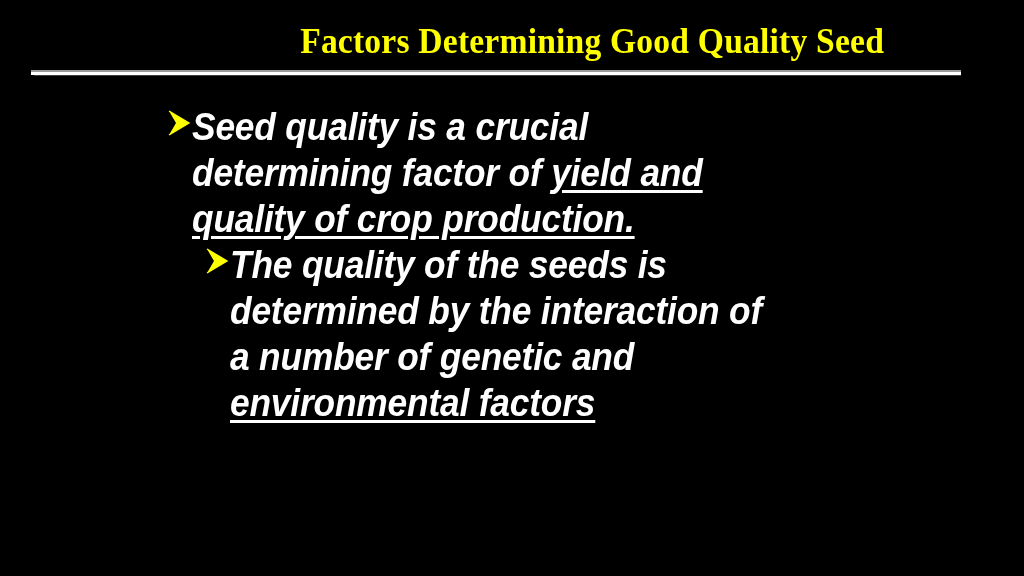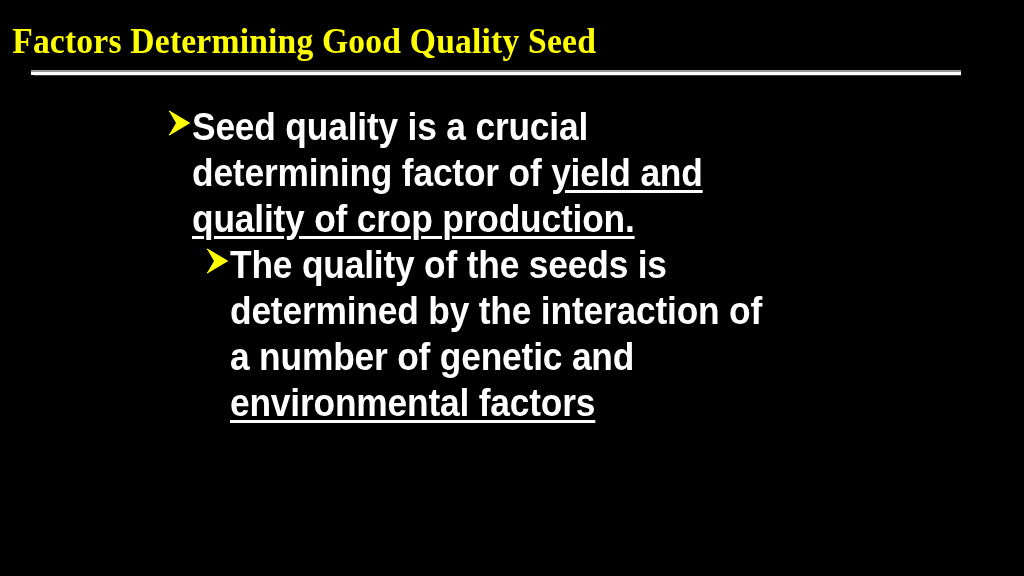--- a/index.html
+++ b/index.html
@@ -16,21 +16,21 @@
     font-family: "Liberation Sans", sans-serif;
     -webkit-font-smoothing: antialiased;
   }
 
   
   #title-block {
     position: absolute;
     left: 0;
     top: 22px;
     width: 896px;
-    text-align: left;
+    text-align: right;
   }
   #slide-title {
     display: inline-block;
     font-family: "Liberation Serif", "DejaVu Serif", serif;
     font-weight: bold;
     font-size: 35px;
     line-height: 40px;
     color: #FFFF00;
     letter-spacing: 0.2px;
     transform: scaleX(0.96);
@@ -65,20 +65,21 @@
     height: 1px;
     background: #3d3d3d;
   }
 
   
   #body-block {
     position: absolute;
     left: 0;
     top: 104px;
     width: 1024px;
+    font-style: italic;
   }
   .bullet-row {
     display: flex;
     align-items: flex-start;
   }
   .lvl1 { padding-left: 166px; }
   .lvl2 { padding-left: 204px; }
 
   .arrow {
     flex: 0 0 auto;

